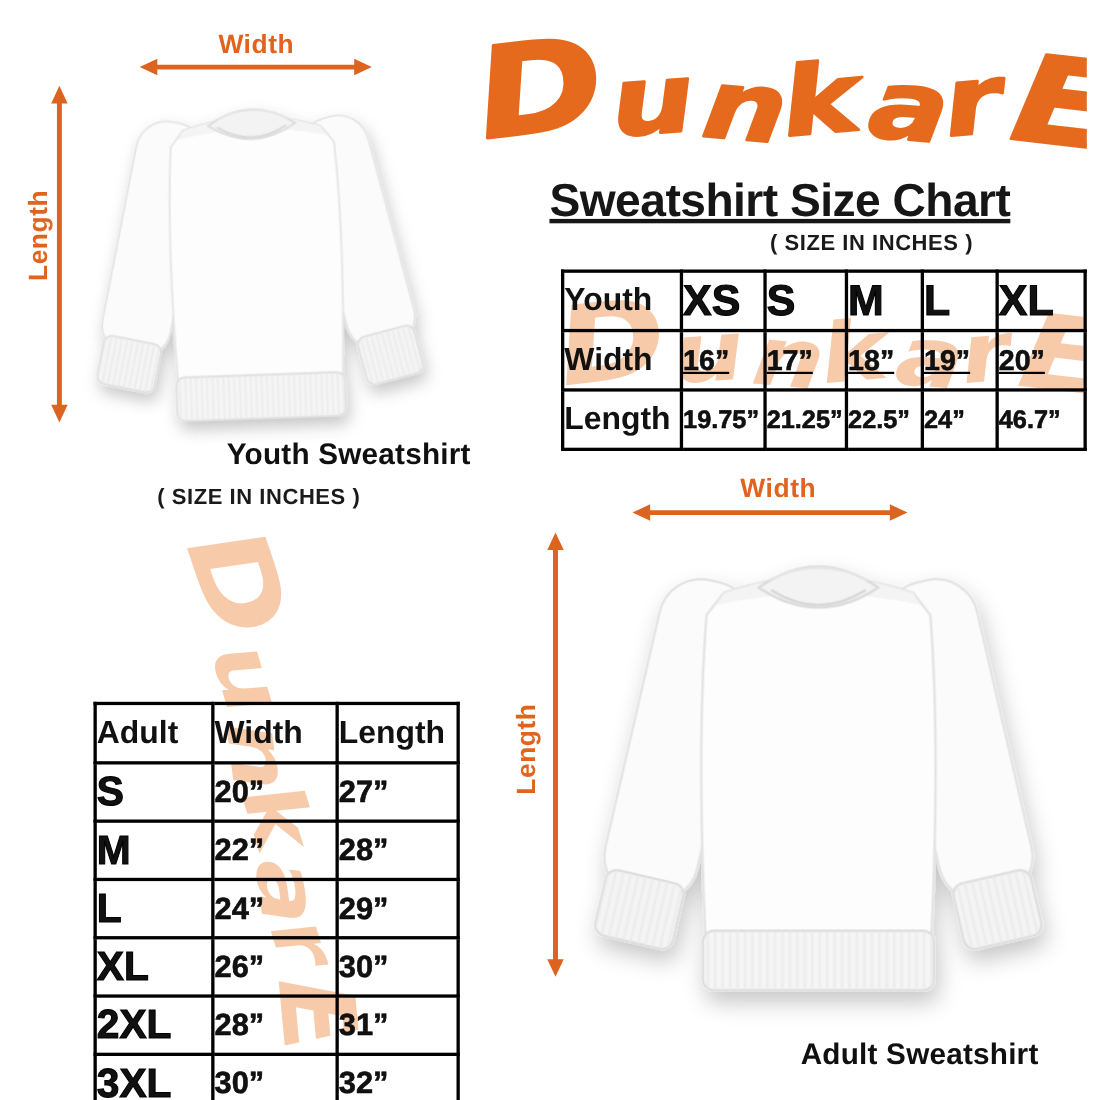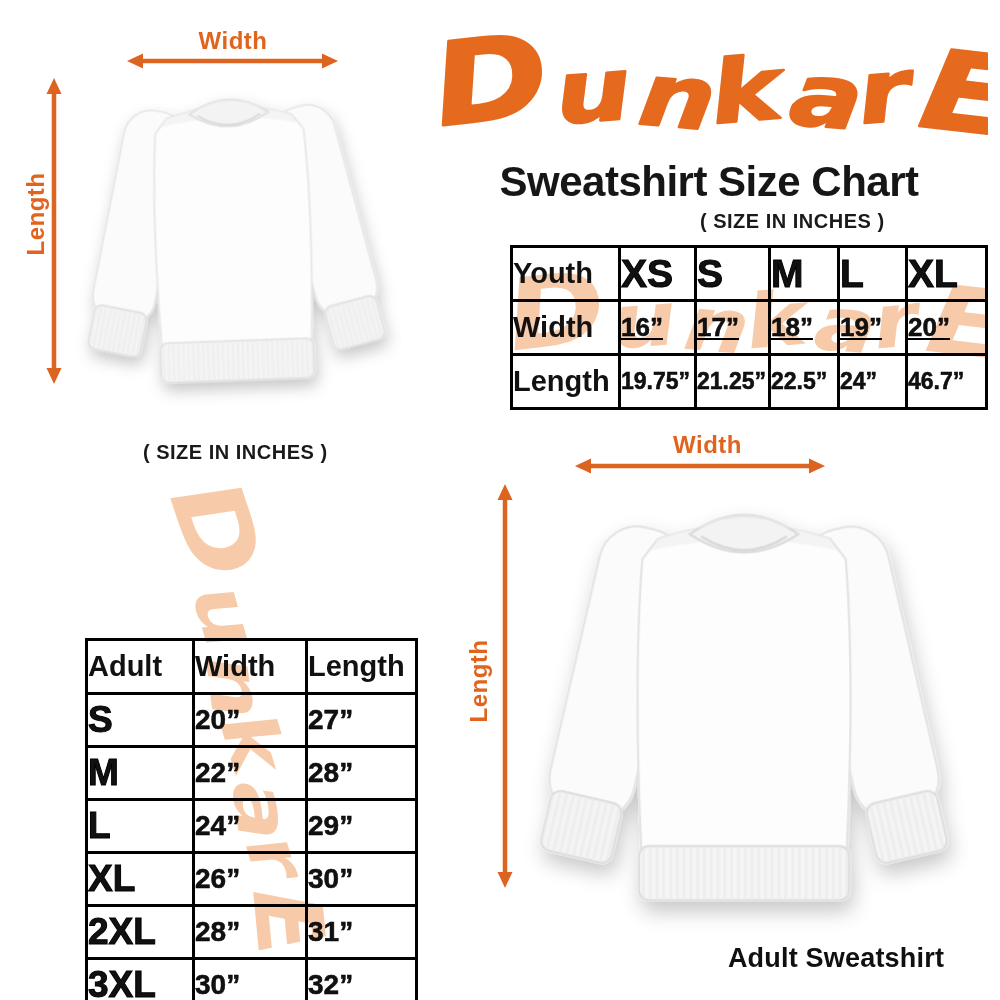--- a/index.html
+++ b/index.html
@@ -6,21 +6,21 @@
   .canvas{position:relative;width:1000px;height:1000px;background:#ffffff;overflow:hidden;
           font-family:"Liberation Sans", sans-serif;color:#111;}
   .abs{position:absolute;}
 
   
   .dim-label{color:#E0641E;font-weight:700;font-size:24px;text-align:center;letter-spacing:.5px;}
   .rot90{transform:rotate(-90deg);}
   .caption{font-weight:700;font-size:27px;color:#101010;text-align:center;letter-spacing:.2px;}
 
   
-  .title{font-size:42px;font-weight:700;color:#161616;text-align:center;letter-spacing:-.5px;}
+  .title{font-size:42px;font-weight:700;color:#161616;text-align:center;letter-spacing:-.5px;text-decoration:underline;}
   .size-note{font-size:20px;font-weight:700;color:#1a1a1a;text-align:left;letter-spacing:.5px;}
 
   
   table.size-table{border-collapse:collapse;table-layout:fixed;position:relative;z-index:2;background:transparent;}
   table.size-table td{border:3px solid #000;text-align:left;vertical-align:middle;padding:0;background:transparent;}
   .c-head{font-size:29px;font-weight:700;}
   .c-size{font-size:39px;font-weight:700;-webkit-text-stroke:1px #000;}
   .c-size-a{font-size:37px;font-weight:700;-webkit-text-stroke:1px #000;}
   .c-val{font-size:26px;font-weight:700;text-decoration:underline;-webkit-text-stroke:.5px #000;}
   .c-val-sm{font-size:23px;font-weight:700;-webkit-text-stroke:.5px #000;}
@@ -80,20 +80,21 @@
   <svg class="abs" style="left:42px;top:76px;" width="24" height="310">
     <line x1="12" y1="17" x2="12" y2="293" stroke="#DD6420" stroke-width="4.5"></line>
     <polygon points="12,2 4.5,18 19.5,18" fill="#DD6420"></polygon>
     <polygon points="12,308 4.5,292 19.5,292" fill="#DD6420"></polygon>
   </svg>
 
   <svg class="abs sweatshirt" style="left:68px;top:66px;transform:rotate(-2deg);" width="330" height="340" viewBox="0 0 400 410">
     <use href="#sweatshirt"></use>
   </svg>
 
+  <div class="abs caption" style="left:177px;top:398px;width:280px;">Youth Sweatshirt</div>
 
   <svg class="abs" style="left:432px;top:12px;" width="556" height="148" viewBox="0 0 400 130" preserveAspectRatio="none">
     <text class="logo" x="6" y="100" fill="#E56A1E" stroke="#E56A1E" stroke-width="2" stroke-linejoin="round">
       <tspan font-size="100" rotate="-8">D</tspan><tspan font-size="76" rotate="-5 6 -6 6 -6" dy="-2">unkar</tspan><tspan font-size="96" rotate="8" dy="2">E</tspan>
     </text>
   </svg>
 
   <div class="abs title" style="left:430px;top:158px;width:558px;">Sweatshirt Size Chart</div>
 
   <div class="abs size-note" style="left:700px;top:210px;width:262px;">( SIZE IN INCHES )</div>

